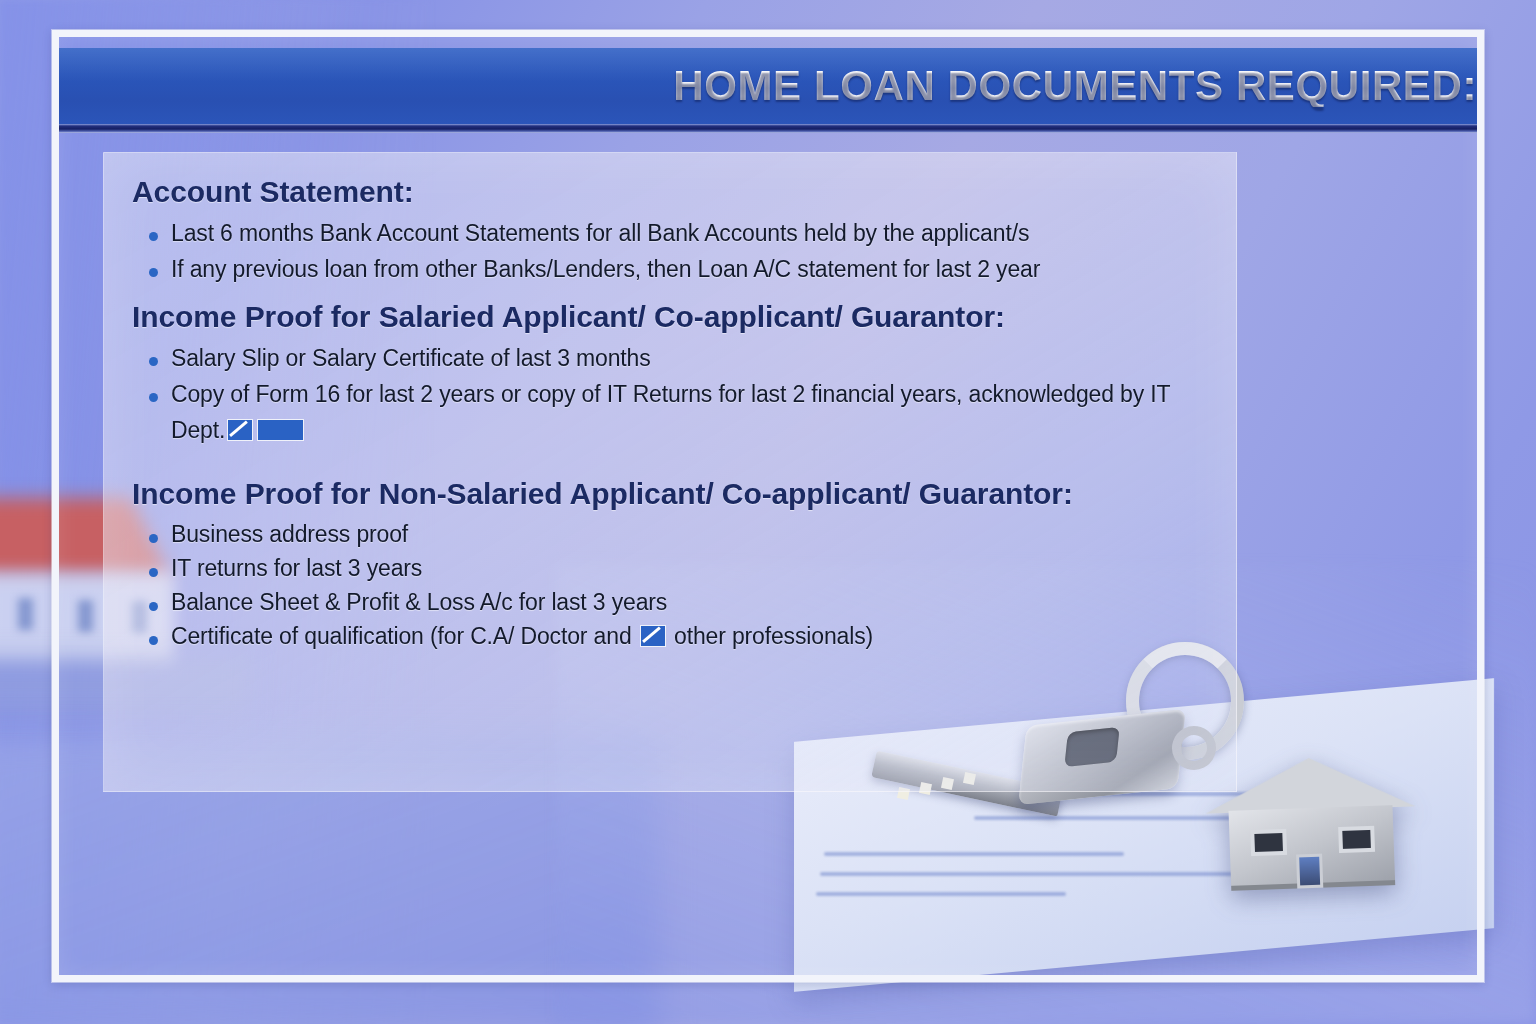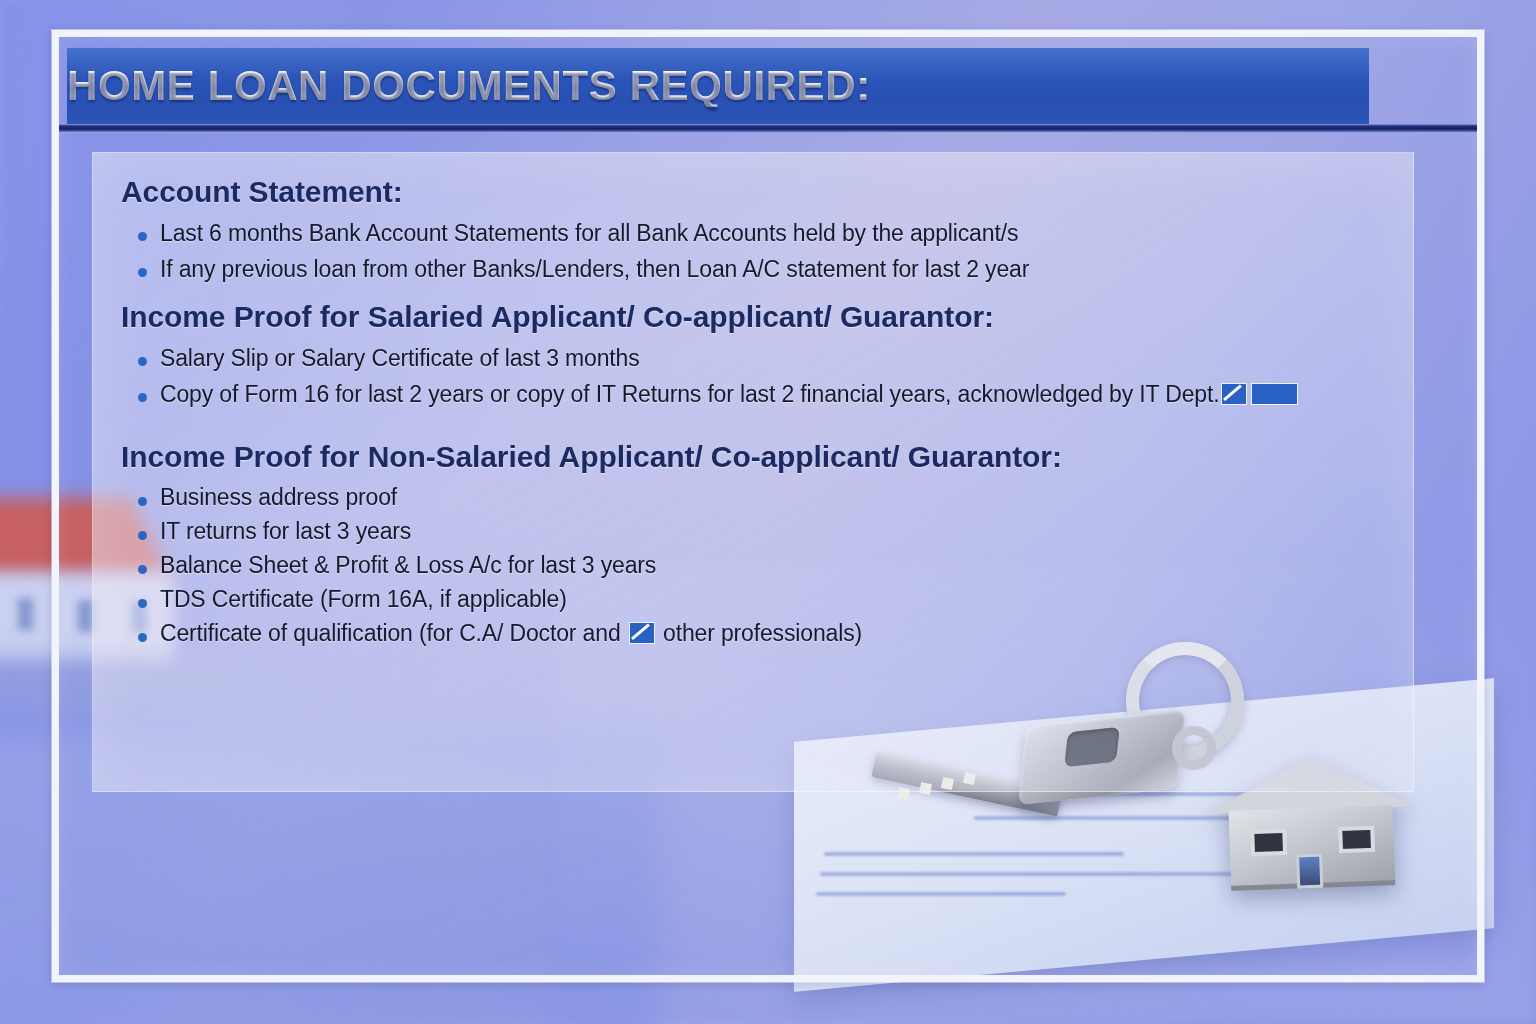--- a/index.html
+++ b/index.html
@@ -78,27 +78,26 @@
     box-shadow: 0 0 0 1px rgba(255,255,255,.45),
                 0 2px 9px rgba(40,50,120,.22),
                 inset 0 0 22px rgba(255,255,255,.12);
     background: transparent;
   }
 
   
   #titlebar {
     position: absolute;
     left: 59px; top: 48px;
-    width: 1302px; height: 76px;
+    width: 1418px; height: 76px;
     background: linear-gradient(180deg,#2f5fc4 0%, #2a56ba 35%, #2950b2 70%, #2b55b9 100%);
     display: flex;
     align-items: center;
-    justify-content: flex-start;
+    justify-content: flex-end;
     overflow: hidden;
-    margin-left: 8px;
   }
   #titlebar::after {
     content: "";
     position: absolute; left: 0; right: 0; top: 0; height: 34px;
     background: linear-gradient(180deg, rgba(255,255,255,.10), rgba(255,255,255,0));
     pointer-events: none;
   }
   #title-text {
     font-size: 42px;
     font-weight: bold;
@@ -117,22 +116,22 @@
   #title-accent {
     position: absolute;
     left: 59px; top: 124px;
     width: 1418px; height: 9px;
     background: linear-gradient(180deg,#8da0e0 0%, #23307e 22%, #151f63 55%, #4a5cae 80%, #b9c2ea 100%);
   }
 
   
   #content-panel {
     position: absolute;
-    left: 92px; top: 152px;
-    width: 1322px; height: 640px;
+    left: 103px; top: 152px;
+    width: 1134px; height: 640px;
     background: linear-gradient(150deg, rgba(231,231,246,.50) 0%, rgba(238,234,246,.46) 40%, rgba(225,228,247,.36) 75%, rgba(214,220,246,.22) 100%);
     border: 1px solid rgba(255,255,255,.42);
     box-shadow: inset 0 0 60px rgba(255,255,255,.18);
     padding: 22px 50px 0 28px;
   }
 
   .sec-heading {
     color: #1b2a63;
     font-size: 30px;
     font-weight: bold;
@@ -374,18 +373,17 @@
     <ul class="bullets">
       <li>Salary Slip or Salary Certificate of last 3 months</li>
       <li><span>Copy of Form 16 for last 2 years or copy of IT Returns for last 2 financial years, acknowledged by IT Dept.</span><span class="glyph-box"></span><span class="glyph-bar"></span></li>
     </ul>
 
     <h2 class="sec-heading gap2">Income Proof for Non-Salaried Applicant/ Co-applicant/ Guarantor:</h2>
     <ul class="bullets tight">
       <li>Business address proof</li>
       <li>IT returns for last 3 years</li>
       <li>Balance Sheet &amp; Profit &amp; Loss A/c for last 3 years</li>
-      <li>TDS Certificate (Form 16A, if applicable)</li>
       <li><span>Certificate of qualification (for C.A/ Doctor and</span>&nbsp;<span class="glyph-box"></span>&nbsp;<span>other professionals)</span></li>
     </ul>
 
   </div>
 </div>
 
 </body></html>

